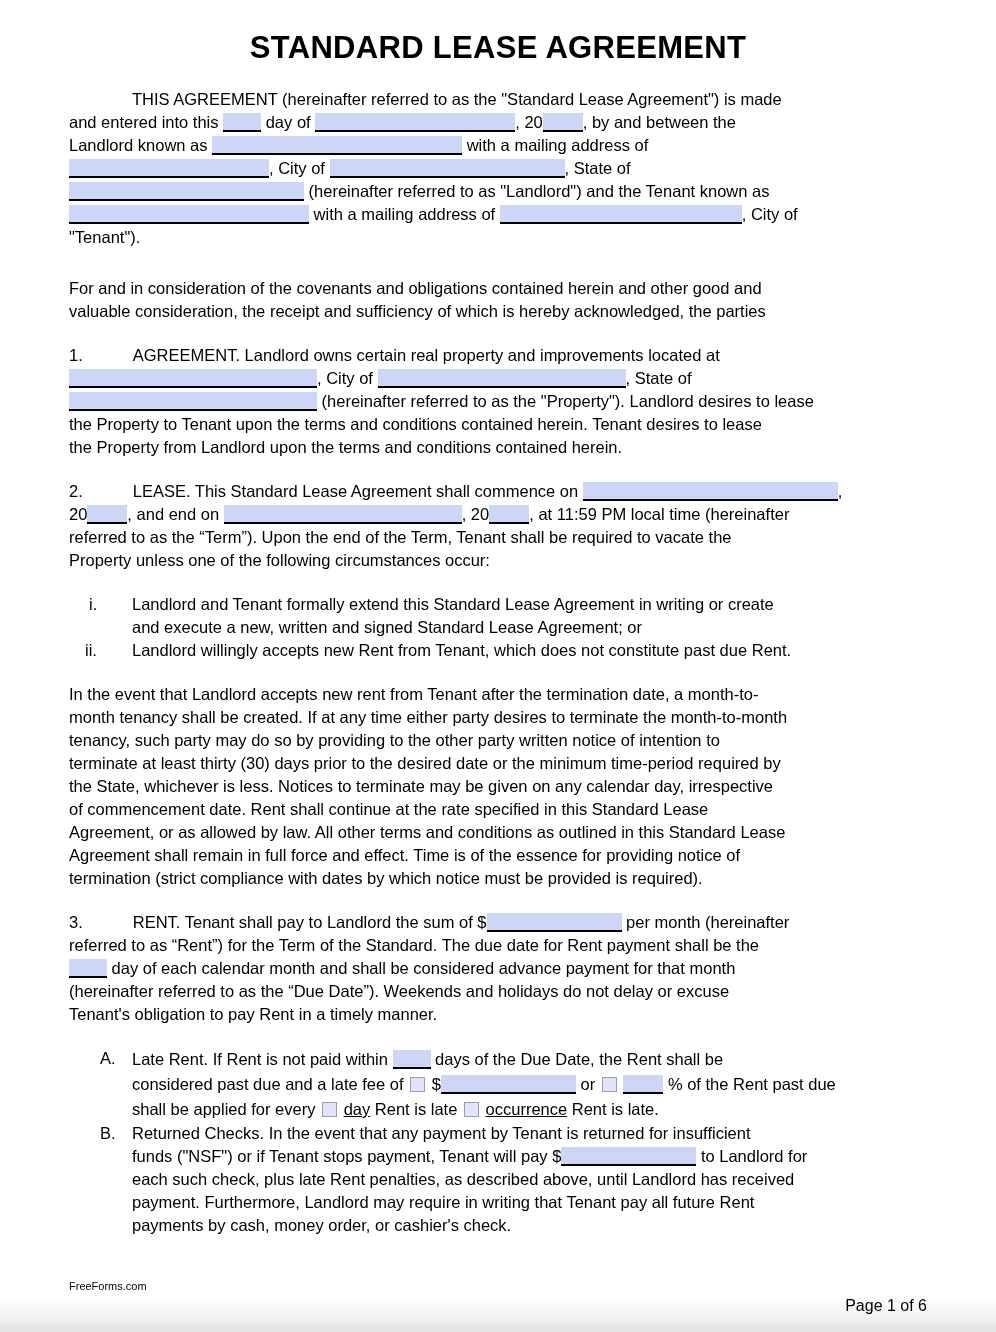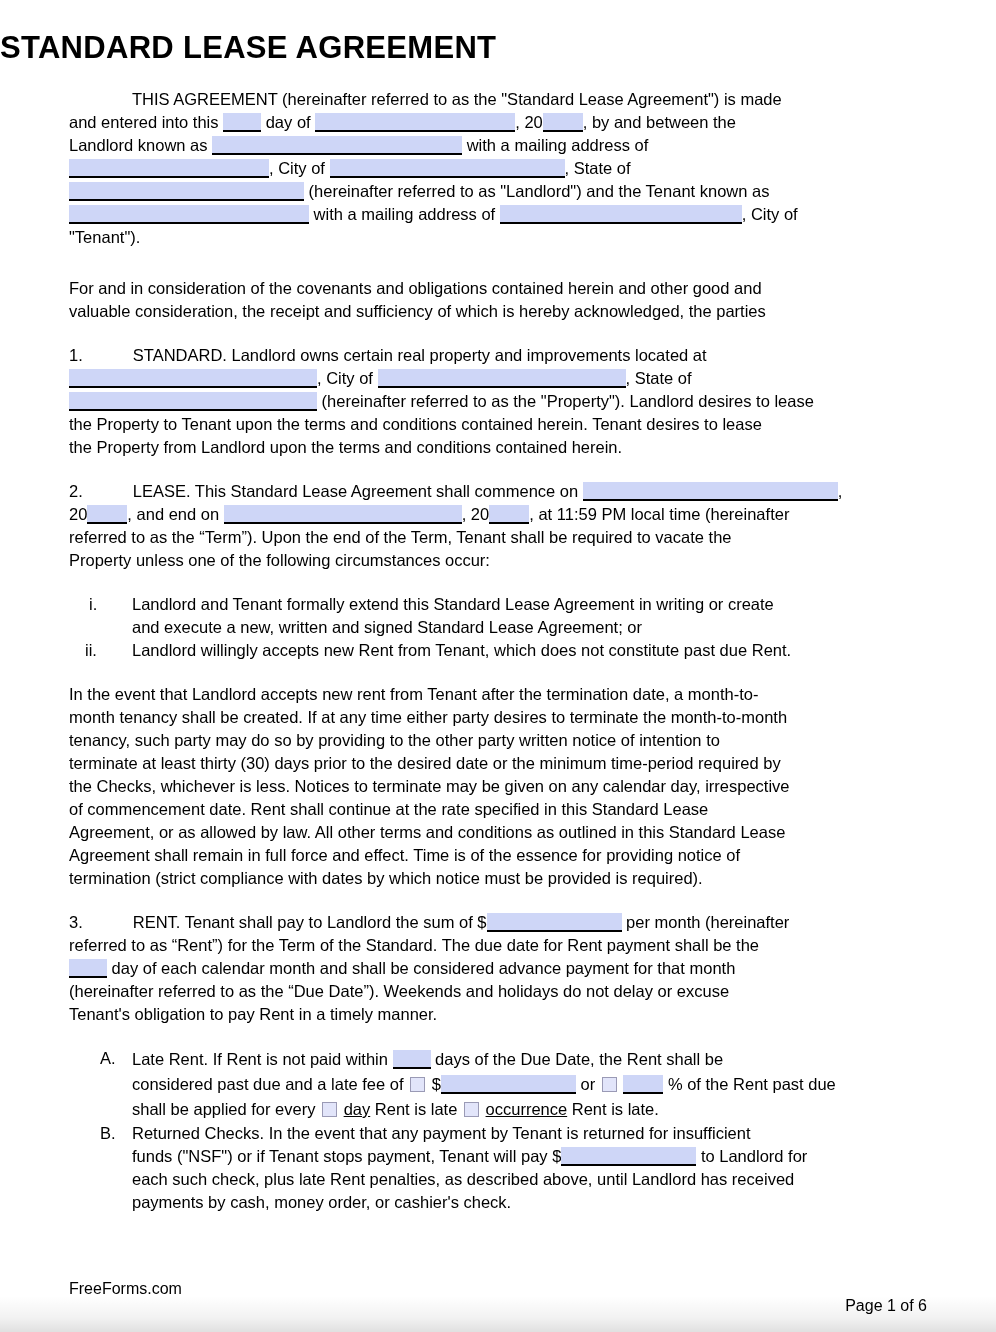--- a/index.html
+++ b/index.html
@@ -3,21 +3,21 @@
 <meta charset="utf-8">
 <style>
   html, body { margin: 0; padding: 0; background: #ffffff; }
   body {
     width: 996px; height: 1332px; position: relative; overflow: hidden;
     font-family: "Liberation Sans", sans-serif; color: #000;
   }
   .page { position: absolute; inset: 0; background: #ffffff; }
   .doc-title {
     position: absolute; top: 30px; left: 0; width: 100%;
-    margin: 0; text-align: left;
+    margin: 0; text-align: center;
     font-size: 31px; font-weight: bold; letter-spacing: 0.3px;
   }
   .doc-body {
     position: absolute; top: 88px; left: 69px; width: 880px;
     font-size: 16.5px; line-height: 23px;
   }
   .block { margin-bottom: 21px; }
   .block.intro { margin-bottom: 28px; }
   .block.tight { margin-bottom: 0; }
   .block.late-rent .line { line-height: 25px; }
@@ -31,21 +31,21 @@
     border-bottom: 2px solid var(--field-underline, #000);
   }
   .cb {
     display: inline-block; width: 13px; height: 13px;
     background: var(--cb-fill, #e2e5fa);
     border: 1px solid var(--cb-border, #9a9ab5);
     vertical-align: -2px; margin: 0 2px;
   }
   .u { text-decoration: underline; }
   strong { font-weight: normal; }
-  .footer-left { position: absolute; left: 69px; top: 1280px; font-size: 16px; }
+  .footer-left { position: absolute; left: 69px; top: 1280px; font-size: 11px; }
   .footer-right { position: absolute; right: 69px; top: 1297px; font-size: 16px; }
   .bottom-shadow {
     position: absolute; left: 0; right: 0; bottom: 0; height: 36px;
     background: linear-gradient(to bottom, rgba(0,0,0,0) 0%, rgba(0,0,0,0.05) 60%, rgba(0,0,0,0.12) 100%);
     pointer-events: none;
   }
 </style>
 </head>
 <body>
 
@@ -59,21 +59,21 @@
         <div class="line"><span class="blank" style="width: 200px;"></span><span>, City of </span><span class="blank" style="width: 235px;"></span><span>, State of</span></div>
         <div class="line"><span class="blank" style="width: 235px;"></span><span> (hereinafter referred to as "Landlord") and the Tenant known as</span></div>
         <div class="line"><span class="blank" style="width: 240px;"></span><span> with a mailing address of </span><span class="blank" style="width: 242px;"></span><span>, City of</span></div>
         <div class="line"><span>"Tenant").</span></div>
       </div>
       <div class="block">
         <div class="line"><span>For and in consideration of the covenants and obligations contained herein and other good and</span></div>
         <div class="line"><span>valuable consideration, the receipt and sufficiency of which is hereby acknowledged, the parties</span></div>
       </div>
       <div class="block">
-        <div class="line"><span>1.</span><span class="sp" style="width: 50px;"></span><strong>STANDARD</strong><span>. Landlord owns certain real property and improvements located at</span></div>
+        <div class="line"><span>1.</span><span class="sp" style="width: 50px;"></span><strong>AGREEMENT</strong><span>. Landlord owns certain real property and improvements located at</span></div>
         <div class="line"><span class="blank" style="width: 248px;"></span><span>, City of </span><span class="blank" style="width: 248px;"></span><span>, State of</span></div>
         <div class="line"><span class="blank" style="width: 248px;"></span><span> (hereinafter referred to as the "Property"). Landlord desires to lease</span></div>
         <div class="line"><span>the Property to Tenant upon the terms and conditions contained herein. Tenant desires to lease</span></div>
         <div class="line"><span>the Property from Landlord upon the terms and conditions contained herein.</span></div>
       </div>
       <div class="block">
         <div class="line"><span>2.</span><span class="sp" style="width: 50px;"></span><strong>LEASE</strong><span>. This Standard Lease Agreement shall commence on </span><span class="blank" style="width: 255px;"></span><span>,</span></div>
         <div class="line"><span>20</span><span class="blank" style="width: 40px;"></span><span>, and end on </span><span class="blank" style="width: 238px;"></span><span>, 20</span><span class="blank" style="width: 40px;"></span><span>, at 11:59 PM local time (hereinafter</span></div>
         <div class="line"><span>referred to as the “Term”). Upon the end of the Term, Tenant shall be required to vacate the</span></div>
         <div class="line"><span>Property unless one of the following circumstances occur:</span></div>
@@ -85,21 +85,21 @@
       </div>
       <div class="block item">
         <span class="marker" style="left: 16px;">ii.</span>
         <div class="line"><span>Landlord willingly accepts new Rent from Tenant, which does not constitute past due Rent.</span></div>
       </div>
       <div class="block">
         <div class="line"><span>In the event that Landlord accepts new rent from Tenant after the termination date, a month-to-</span></div>
         <div class="line"><span>month tenancy shall be created. If at any time either party desires to terminate the month-to-month</span></div>
         <div class="line"><span>tenancy, such party may do so by providing to the other party written notice of intention to</span></div>
         <div class="line"><span>terminate at least thirty (30) days prior to the desired date or the minimum time-period required by</span></div>
-        <div class="line"><span>the Checks, whichever is less. Notices to terminate may be given on any calendar day, irrespective</span></div>
+        <div class="line"><span>the State, whichever is less. Notices to terminate may be given on any calendar day, irrespective</span></div>
         <div class="line"><span>of commencement date. Rent shall continue at the rate specified in this Standard Lease</span></div>
         <div class="line"><span>Agreement, or as allowed by law. All other terms and conditions as outlined in this Standard Lease</span></div>
         <div class="line"><span>Agreement shall remain in full force and effect. Time is of the essence for providing notice of</span></div>
         <div class="line"><span>termination (strict compliance with dates by which notice must be provided is required).</span></div>
       </div>
       <div class="block">
         <div class="line"><span>3.</span><span class="sp" style="width: 50px;"></span><strong>RENT</strong><span>. Tenant shall pay to Landlord the sum of $</span><span class="blank" style="width: 135px;"></span><span> per month (hereinafter</span></div>
         <div class="line"><span>referred to as “Rent”) for the Term of the Standard. The due date for Rent payment shall be the</span></div>
         <div class="line"><span class="blank" style="width: 38px;"></span><span> day of each calendar month and shall be considered advance payment for that month</span></div>
         <div class="line"><span>(hereinafter referred to as the “Due Date”). Weekends and holidays do not delay or excuse</span></div>
@@ -109,19 +109,20 @@
         <span class="marker" style="left: 31px;">A.</span>
         <div class="line"><strong>Late Rent</strong><span>. If Rent is not paid within </span><span class="blank" style="width: 38px;"></span><span> days of the Due Date, the Rent shall be</span></div>
         <div class="line"><span>considered past due and a late fee of </span><span class="cb"></span><span> $</span><span class="blank" style="width: 135px;"></span><span> or </span><span class="cb"></span><span> </span><span class="blank" style="width: 40px;"></span><span> % of the Rent past due</span></div>
         <div class="line"><span>shall be applied for every </span><span class="cb"></span><span> </span><span class="u">day</span><span> Rent is late </span><span class="cb"></span><span> </span><span class="u">occurrence</span><span> Rent is late.</span></div>
       </div>
       <div class="block item">
         <span class="marker" style="left: 31px;">B.</span>
         <div class="line"><strong>Returned Checks</strong><span>. In the event that any payment by Tenant is returned for insufficient</span></div>
         <div class="line"><span>funds ("NSF") or if Tenant stops payment, Tenant will pay $</span><span class="blank" style="width: 135px;"></span><span> to Landlord for</span></div>
         <div class="line"><span>each such check, plus late Rent penalties, as described above, until Landlord has received</span></div>
+        <div class="line"><span>payment. Furthermore, Landlord may require in writing that Tenant pay all future Rent</span></div>
         <div class="line"><span>payments by cash, money order, or cashier's check.</span></div>
       </div>
     </div>
   <div class="footer-left">FreeForms.com</div>
   <div class="footer-right">Page 1 of 6</div>
   <div class="bottom-shadow"></div>
 </div>
 
 </body></html>

